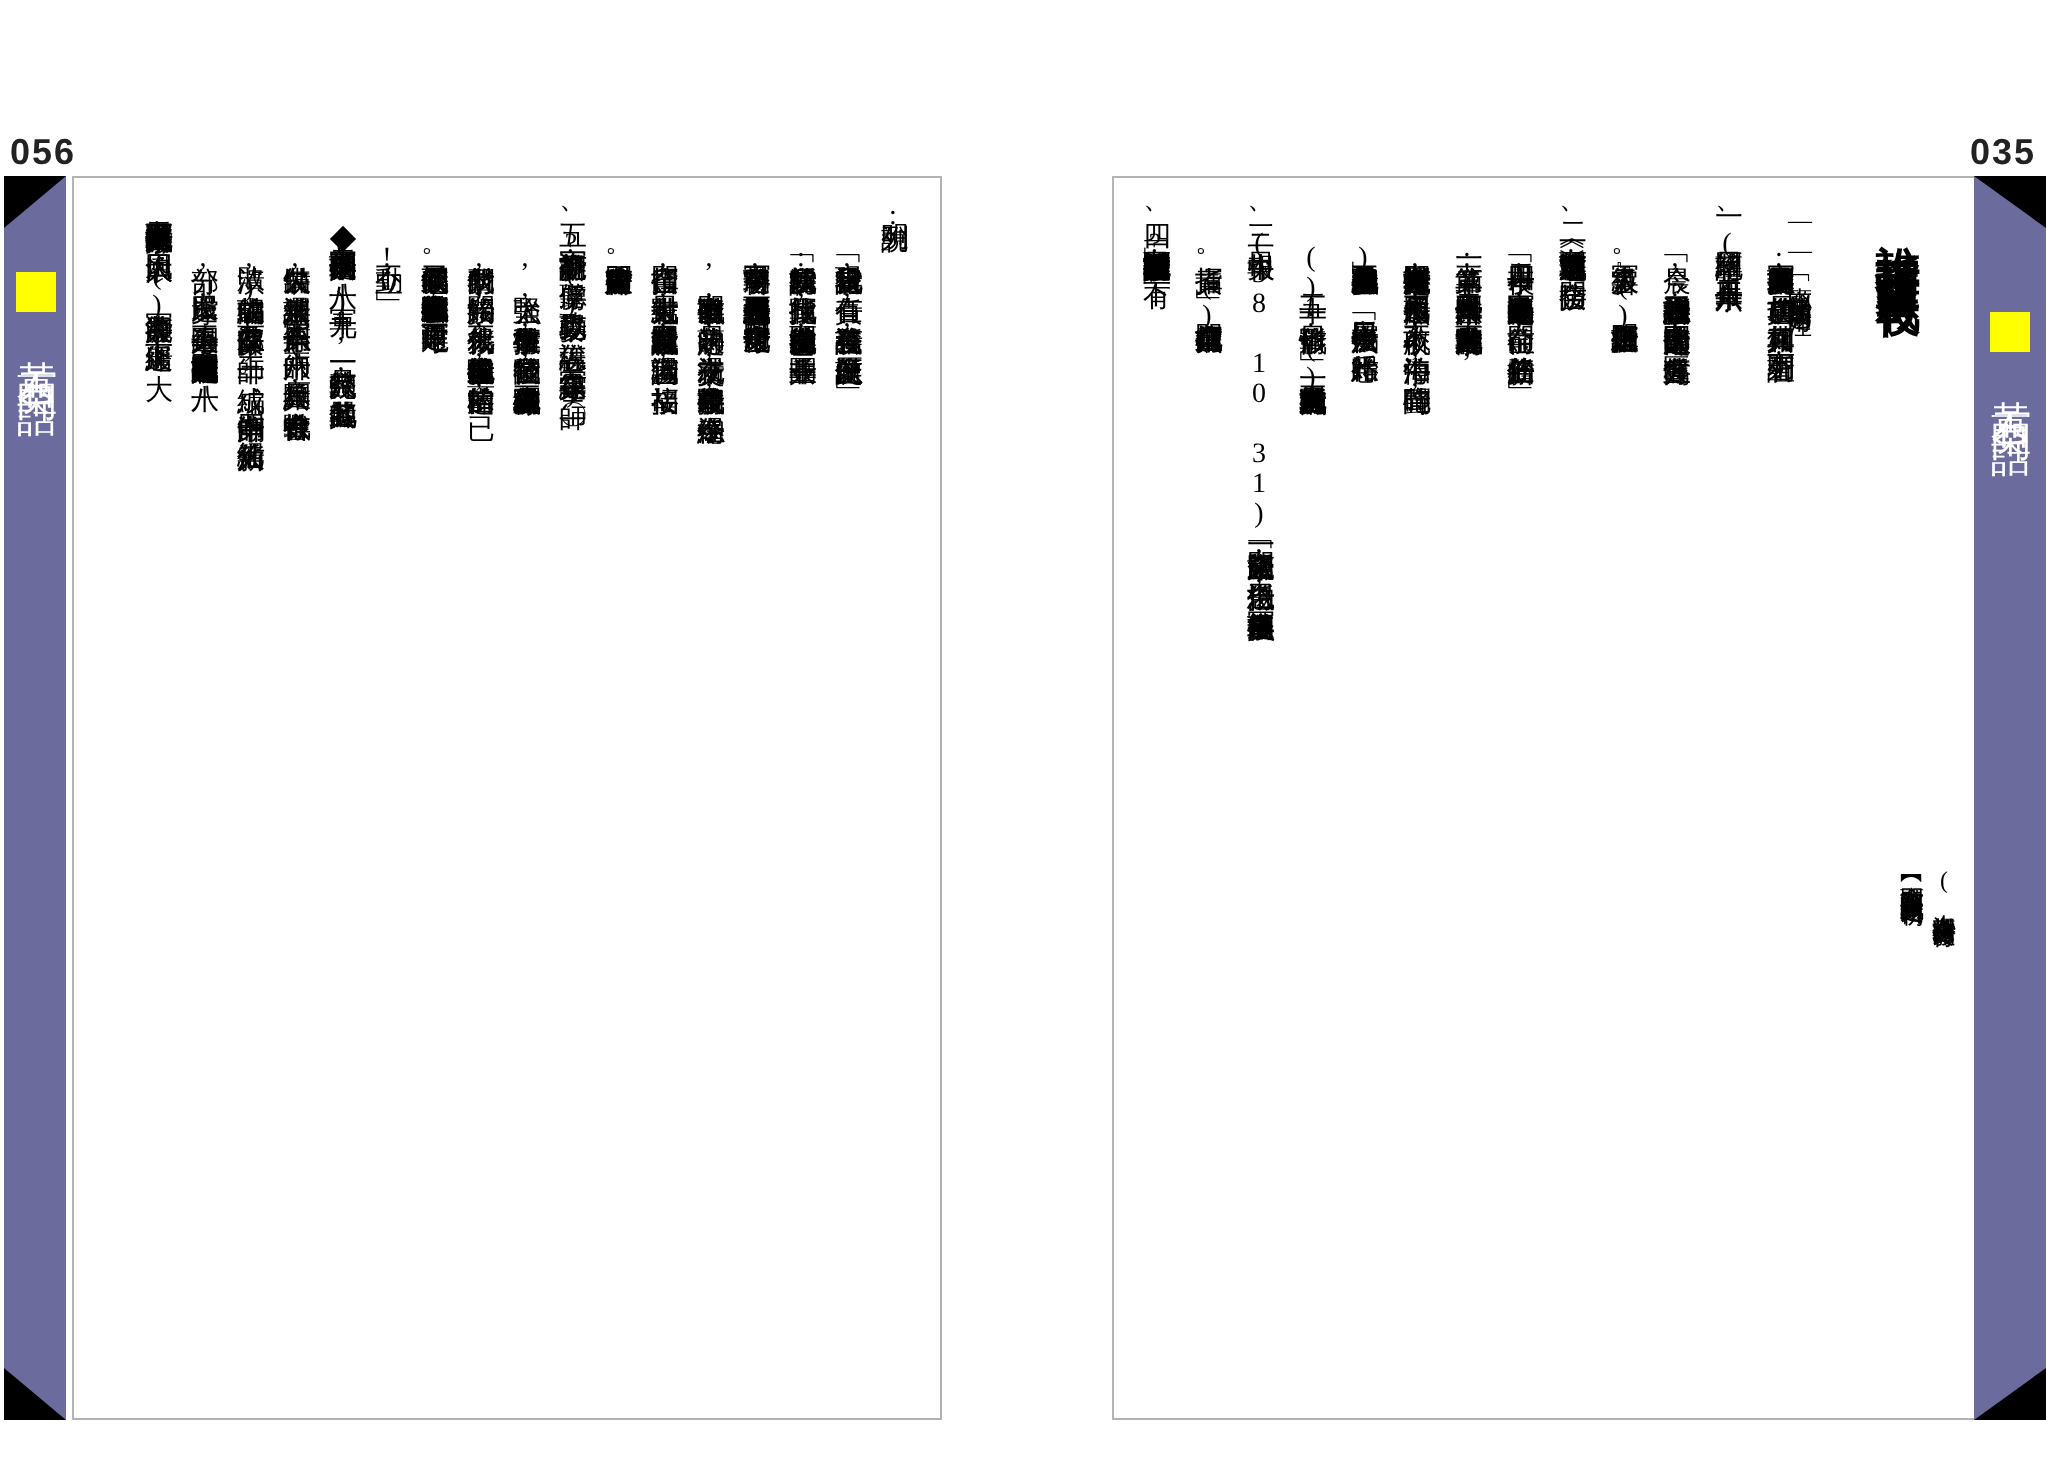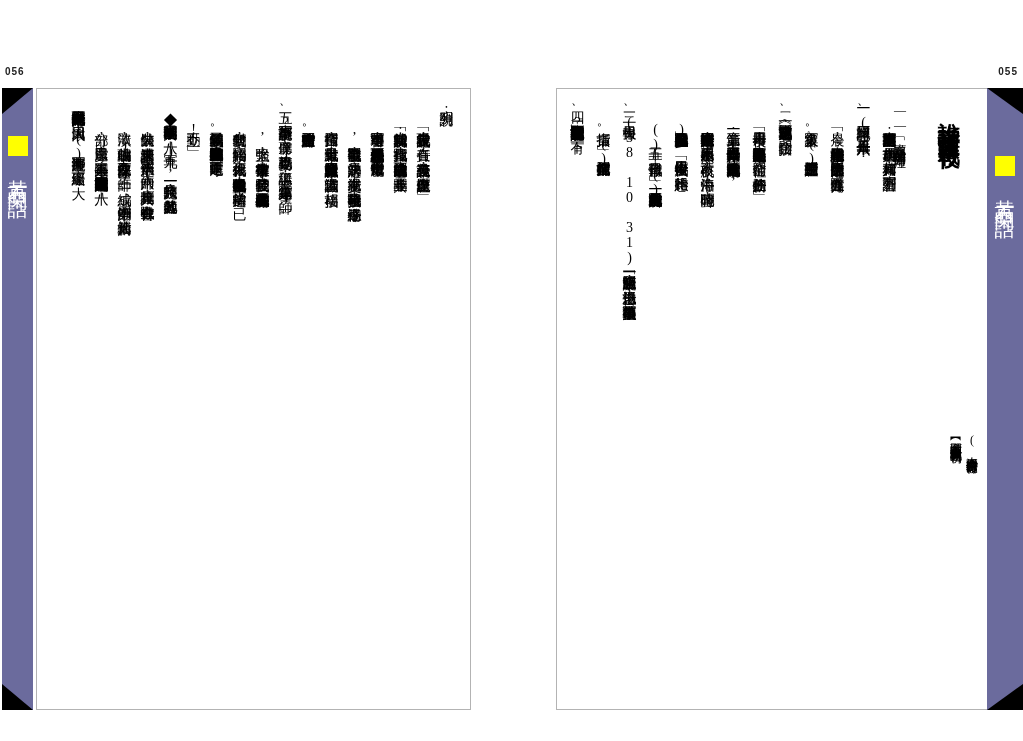--- a/index.html
+++ b/index.html
@@ -1,21 +1,21 @@
 <!DOCTYPE html>
 <html><head>
 <meta charset="utf-8">
 <style>
   html,body{margin:0;padding:0;background:#ffffff;}
   #canvas{position:relative;width:1023px;height:741px;background:#ffffff;overflow:hidden;
           font-family:"Liberation Serif",serif;color:#111;}
 
   
   .pagenum{position:absolute;top:66px;font-family:"Liberation Sans",sans-serif;
-           font-size:10px;font-weight:bold;color:#222;letter-spacing:1px;}
+           font-size:18px;font-weight:bold;color:#222;letter-spacing:1px;}
   #pagenum-left{left:5px;}
   #pagenum-right{right:5px;}
 
   
   .page{position:absolute;top:88px;width:433px;height:620px;background:#ffffff;
         border:1px solid #b3b3b3;}
   #left-page{left:36px;}
   #right-page{left:556px;}
 
   
@@ -56,21 +56,21 @@
   #right-body .col{line-height:26px;}
   #left-body .col{line-height:23px;}
   .ind{text-indent:21px;}
 </style>
 </head>
 <body>
 
 <div id="canvas">
 
   <div class="pagenum" id="pagenum-left">056</div>
-  <div class="pagenum" id="pagenum-right">055</div>
+  <div class="pagenum" id="pagenum-right">035</div>
 
   <div class="band" id="left-band">
     <div class="tri top"></div>
     <div class="sq"></div>
     <div class="vlabel">黃石閑話</div>
     <div class="tri bottom"></div>
   </div>
 
   <div class="band" id="right-band">
     <div class="tri top"></div>

